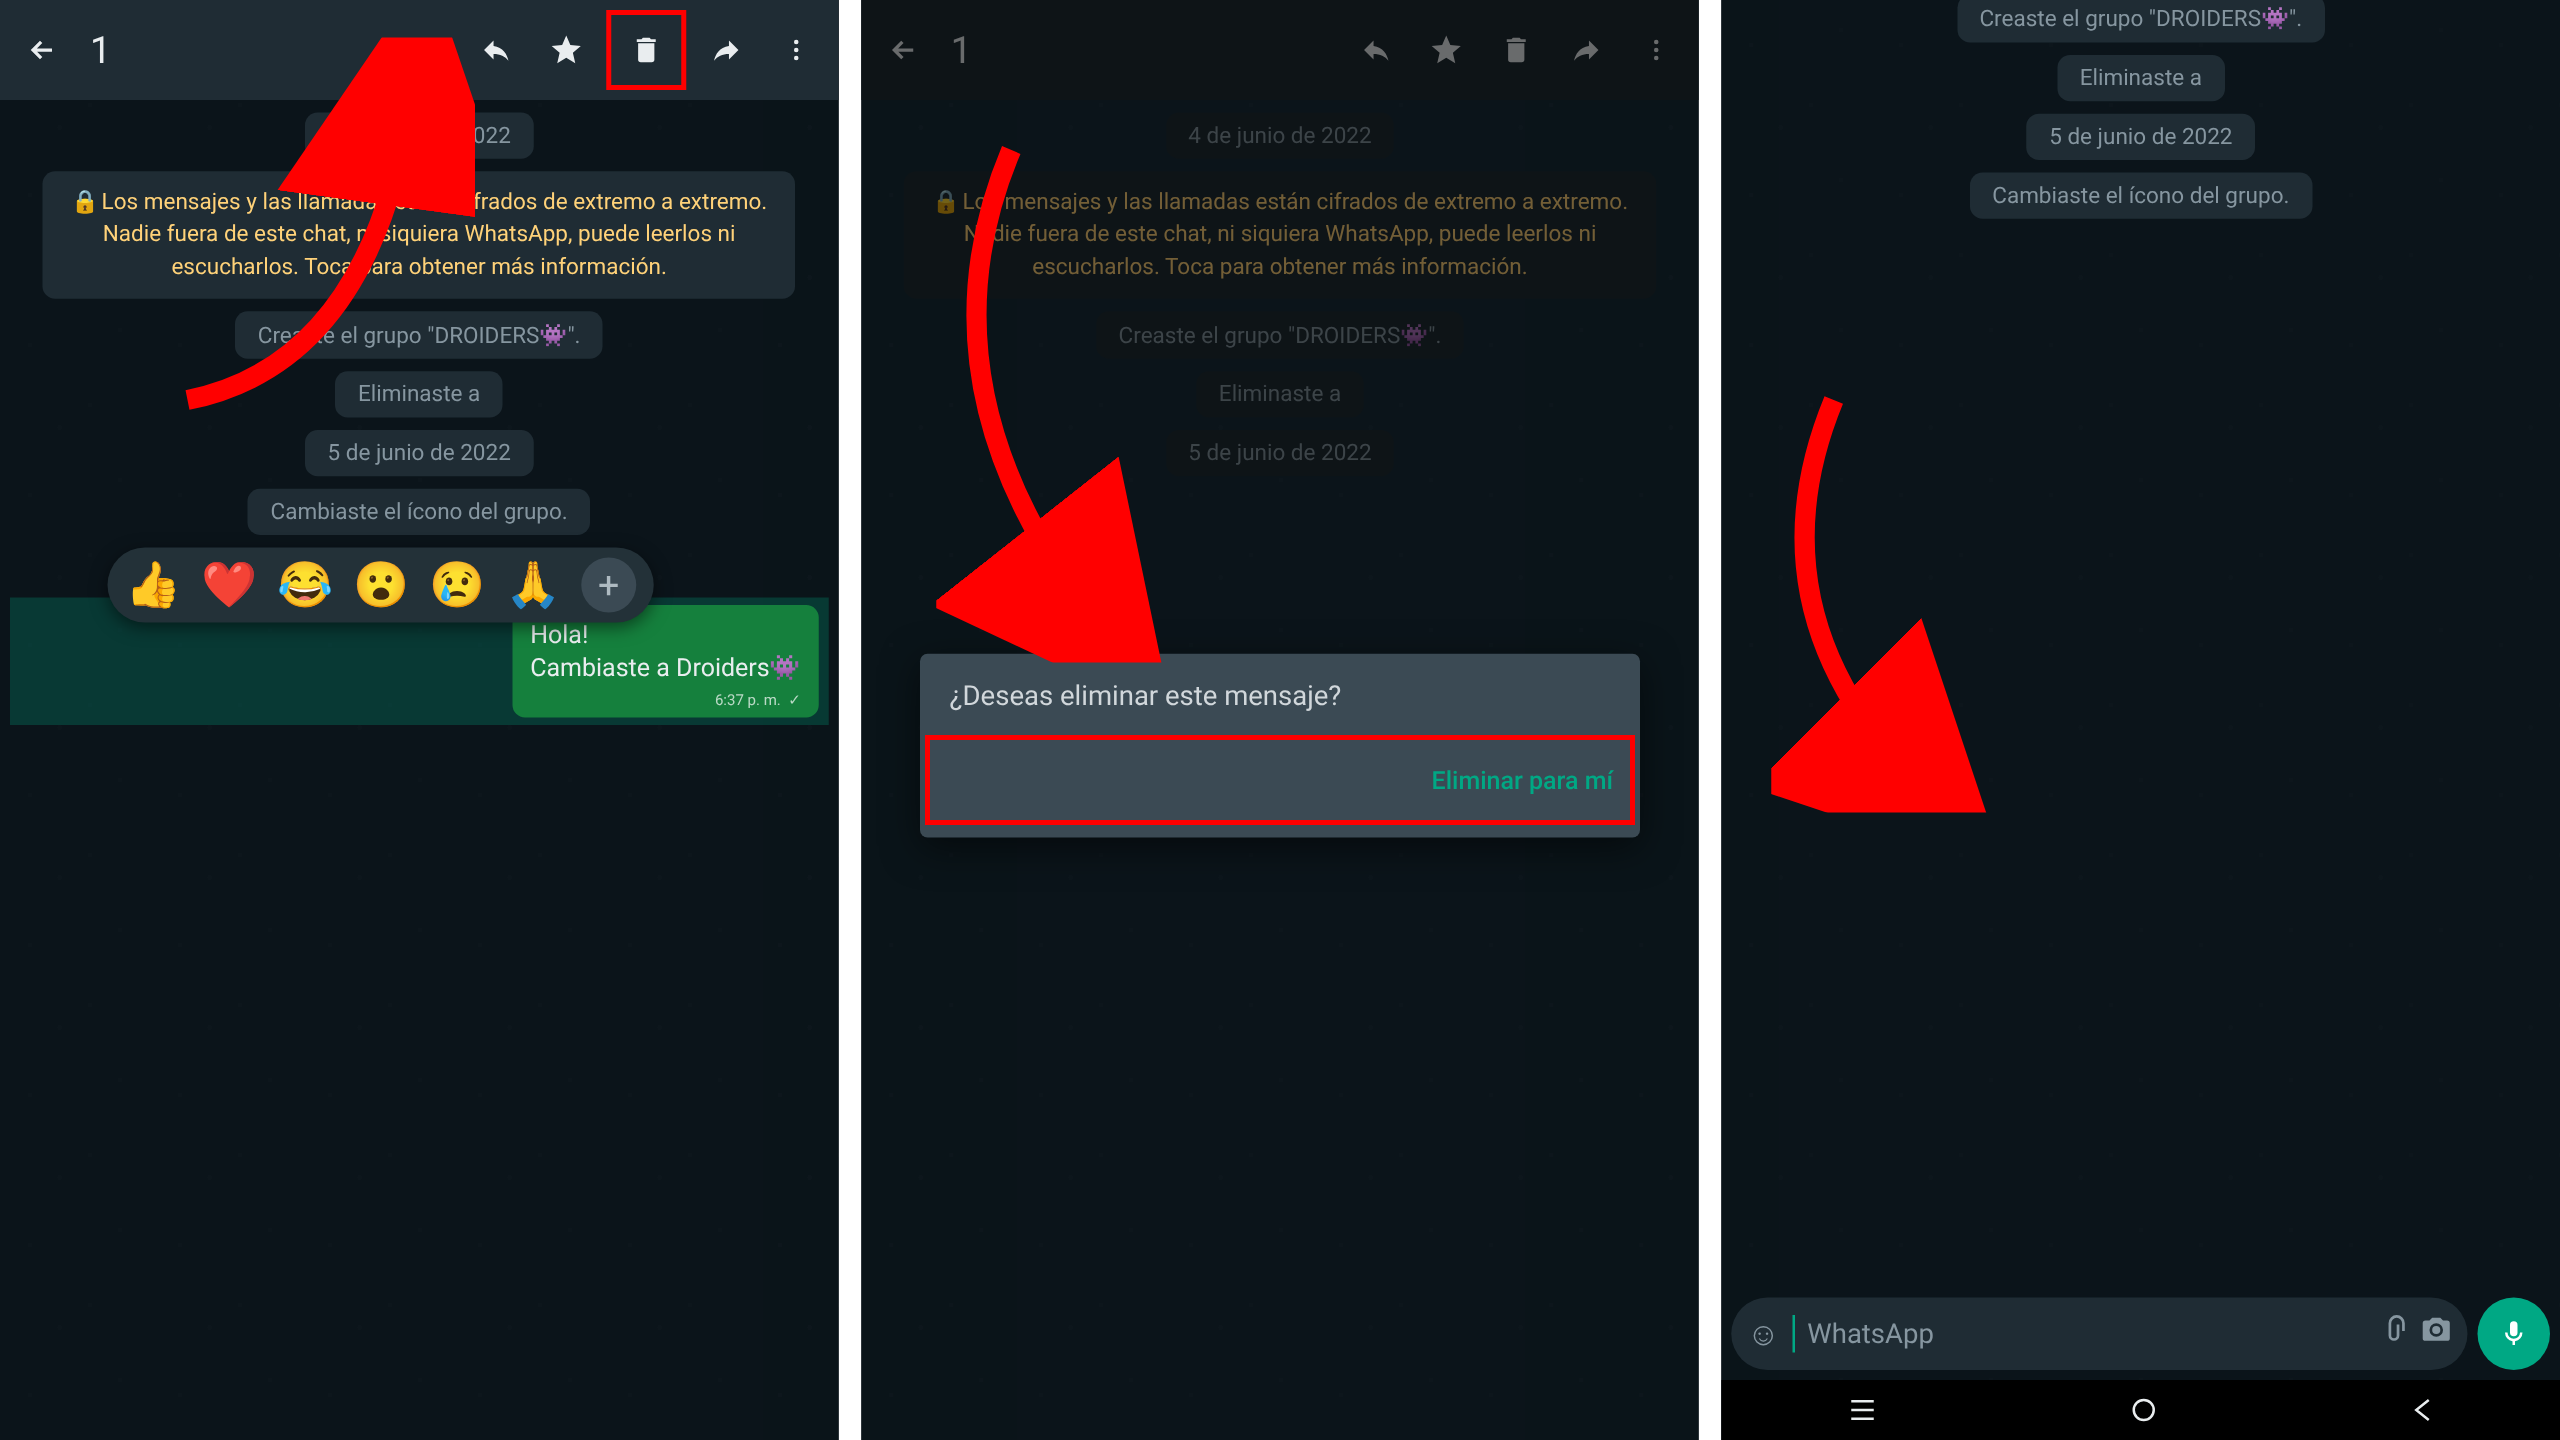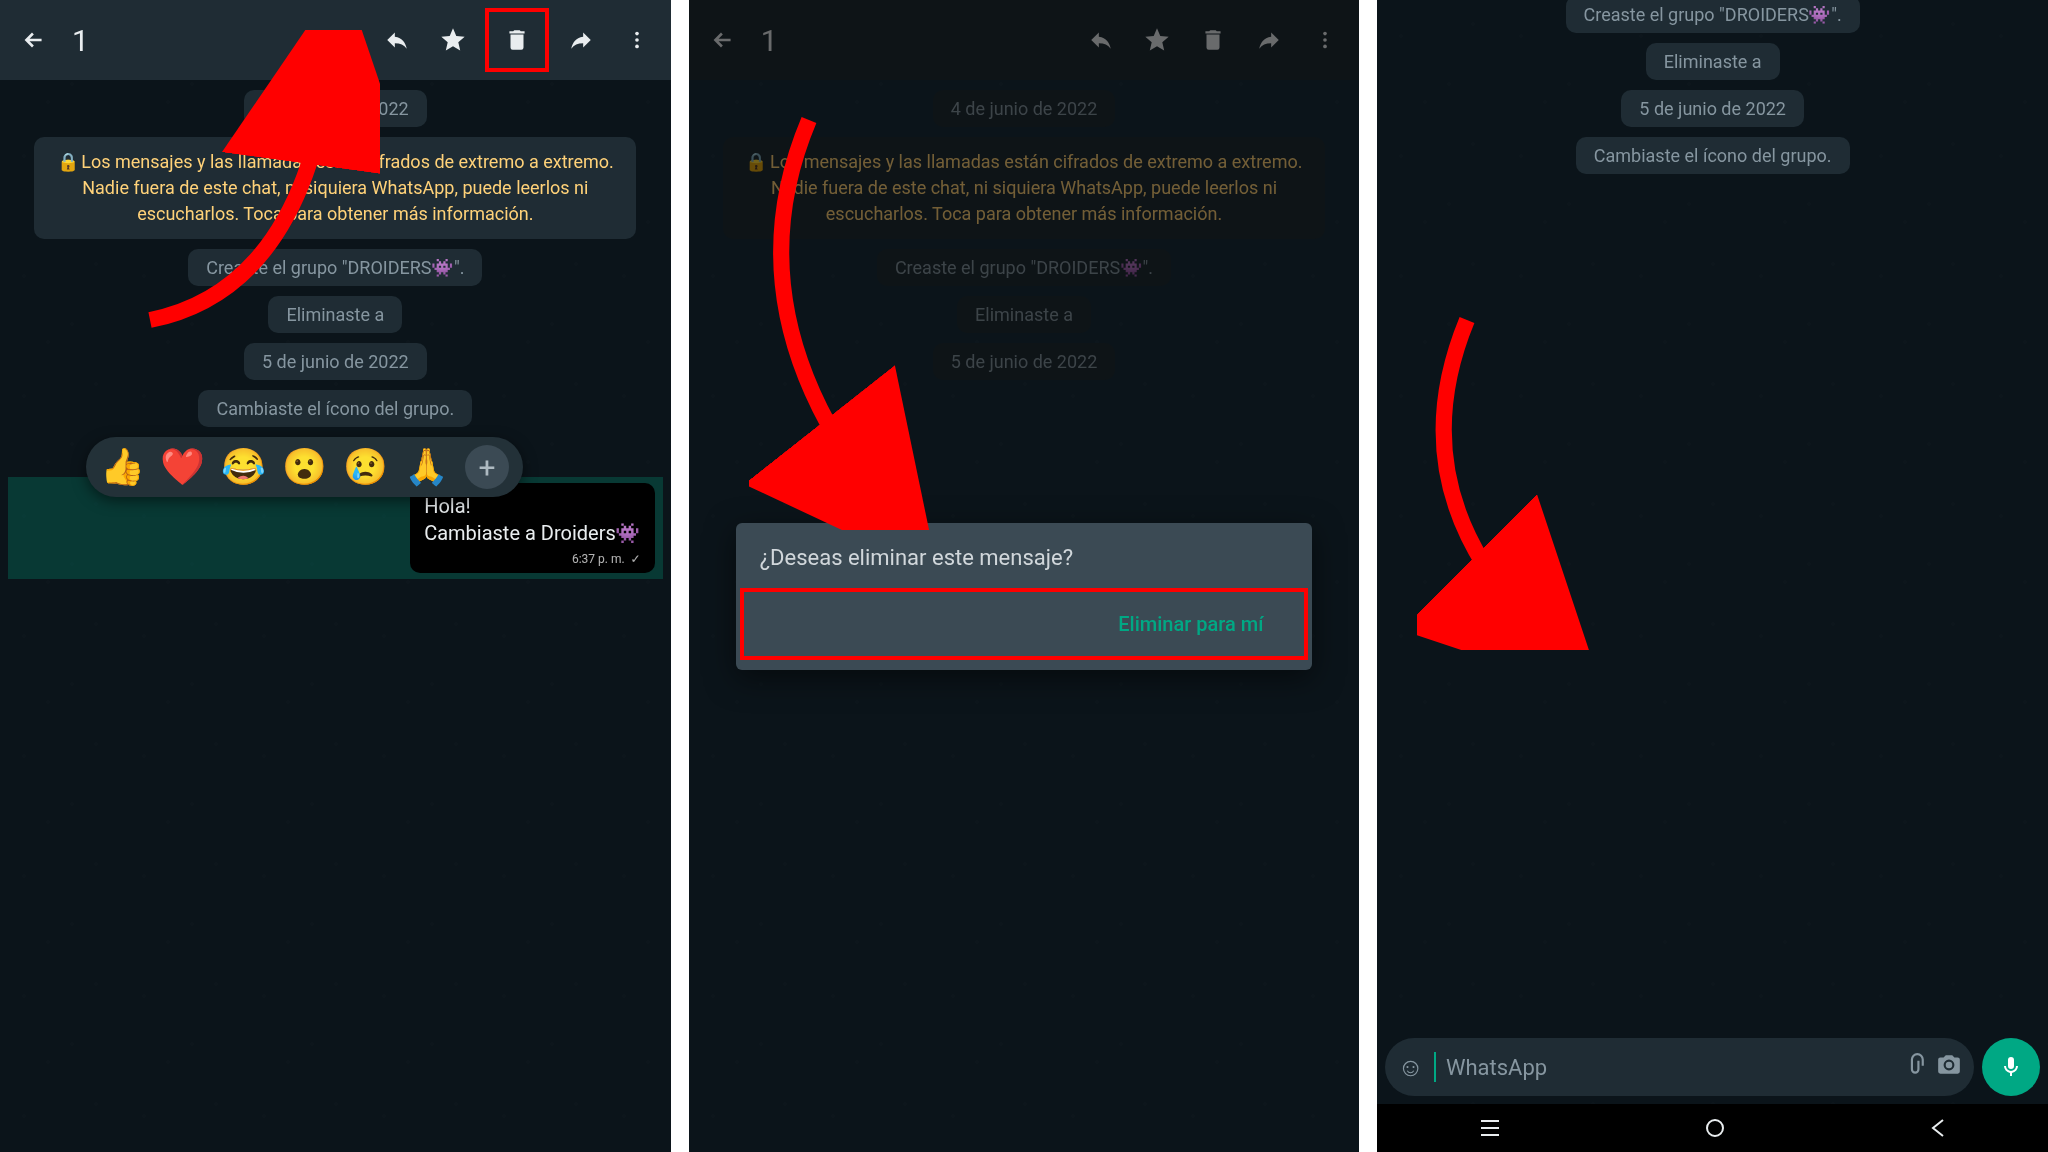--- a/index.html
+++ b/index.html
@@ -77,21 +77,21 @@
   .chip.yellow { color: #ffd279; max-width: 92%; line-height: 1.45; padding: 12px 18px; }
   .lock { color: #ffd279; margin-right: 2px; }
   .msg-selected-row {
     align-self: stretch;
     background: rgba(0, 168, 132, 0.25);
     padding: 6px 8px;
     display: flex;
     justify-content: flex-end;
   }
   .bubble-out {
-    background: #000000;
+    background: #15803d;
     color: #e9edef;
     border-radius: 10px;
     padding: 10px 14px 6px 14px;
     max-width: 78%;
     font-size: 20px;
     line-height: 1.35;
     position: relative;
     margin-left: 43px;
   }
   .bubble-meta {
@@ -142,21 +142,21 @@
   }
   .dialog-title { font-size: 22px; color: #d1d7db; margin-bottom: 18px; }
   .dialog-btn {
     display: flex;
     justify-content: flex-end;
     padding: 20px 10px;
     color: #00a884;
     font-size: 20px;
     font-weight: 500;
   }
-  .dialog-btn.boxed { border: 4px solid #ff0000; margin: 0 -20px; padding: 20px 41px; }
+  .dialog-btn.boxed { border: 4px solid #ff0000; margin: 0 -20px; padding: 20px 14px; }
   
   .snackbar-wrap {
     position: absolute;
     left: 12px; right: 12px;
     bottom: 122px;
     border: 4px solid #ff0000;
     z-index: 15;
   }
   .snackbar {
     background: #313d45;

